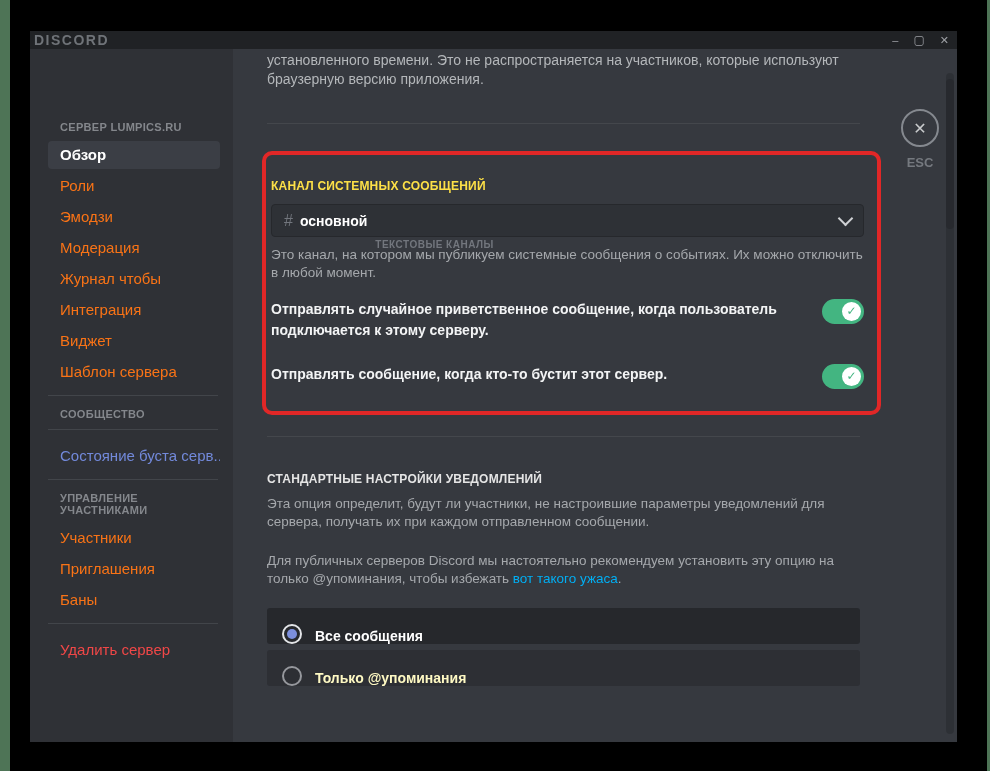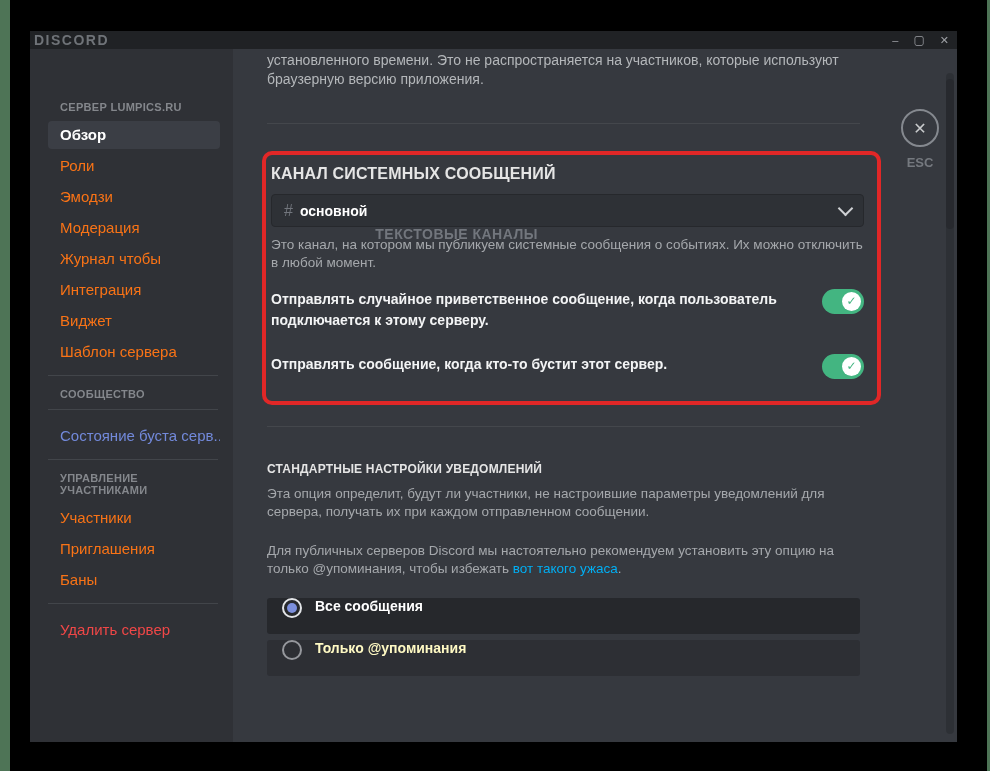--- a/index.html
+++ b/index.html
@@ -15,62 +15,62 @@
 
   
   .titlebar{position:absolute;left:0;top:0;right:0;height:18px;background:#202225;display:flex;align-items:center;}
   .logo{color:#6f7378;font-weight:bold;font-size:14px;letter-spacing:1.5px;padding-left:4px;}
   .win-controls{margin-left:auto;display:flex;align-items:center;gap:15px;padding-right:8px;color:#9da0a5;}
   .win-btn{font-size:11px;line-height:18px;cursor:default;}
   .win-btn.max{font-size:12px;}
 
   
   .sidebar{position:absolute;left:0;top:18px;width:203px;bottom:0;background:#2f3136;
-    padding:52px 13px 0 18px;box-sizing:border-box;font-size:15px;}
+    padding:72px 13px 0 18px;box-sizing:border-box;font-size:15px;}
   .nav-header{font-size:11px;font-weight:bold;color:#84878c;letter-spacing:.3px;padding-left:12px;margin-bottom:8px;}
   .nav-item{height:28px;line-height:28px;padding:0 12px;border-radius:4px;color:#f97316;margin-bottom:3px;
     white-space:nowrap;overflow:hidden;cursor:pointer;}
   .nav-item.selected{background:#3b3e45;color:#ffffff;font-weight:bold;}
   .nav-item.boost{color:var(--boost-blue);}
   .nav-item.danger{color:var(--danger-red);}
   .nav-divider{height:1px;background:#42454a;margin:9px 2px 12px 0;}
 
   
   .content{position:absolute;left:203px;top:18px;right:0;bottom:0;background:#36393f;}
   .intro{margin:2px 34px 0;width:593px;font-size:14px;line-height:19px;color:#b4b7ba;}
   .divider{height:1px;background:#44474c;width:593px;margin-left:34px;}
   .divider.d1{margin-top:34px;}
   .divider.d2{margin-top:21px;}
 
   .red-box{margin:27px 0 0 29px;width:611px;border:4px solid var(--highlight-red);border-radius:10px;
     padding:8px 0 22px;box-sizing:content-box;}
-  .section-header{margin:2px 0 0 5px;font-size:16px;font-weight:bold;color:#e5e5e5;letter-spacing:.2px;}
+  .section-header{margin:16px 0 0 5px;font-size:12px;font-weight:bold;color:#fde047;letter-spacing:.2px;}
   .channel-select{margin:11px 0 0 5px;width:593px;height:33px;background:#2e3136;border:1px solid #26282c;
     border-radius:4px;box-sizing:border-box;display:flex;align-items:center;padding:0 12px;cursor:pointer;}
   .hash{color:#72767d;font-size:16px;}
   .channel-name{color:#ffffff;font-weight:bold;font-size:14px;margin-left:7px;}
-  .channel-cat{color:#72767d;font-weight:bold;font-size:14px;letter-spacing:.5px;margin-left:8px;margin-top:47px;}
+  .channel-cat{color:#72767d;font-weight:bold;font-size:10px;letter-spacing:.5px;margin-left:8px;margin-top:47px;}
   .chevron{margin-left:auto;width:9px;height:9px;border-right:2px solid #cfd1d4;border-bottom:2px solid #cfd1d4;
     transform:rotate(45deg);margin-top:-5px;}
   .select-desc{margin:9px 0 0 5px;width:593px;font-size:13.5px;line-height:18px;color:#a5a8ac;}
 
   .toggle-row{margin:17px 0 0 5px;width:593px;display:flex;}
   .toggle-row.second{margin-top:23px;}
   .toggle-label{flex:0 0 545px;font-size:14px;font-weight:bold;color:#f3f4f5;line-height:21px;}
   .toggle{margin-left:auto;width:42px;height:25px;border-radius:13px;background:var(--accent-green);
     position:relative;flex:none;cursor:pointer;}
   .toggle .knob{position:absolute;right:3px;top:3px;width:19px;height:19px;border-radius:50%;background:#ffffff;
     color:var(--accent-green);font-size:12px;font-weight:bold;line-height:19px;text-align:center;}
 
   .notif-header{margin:35px 34px 0;font-size:12px;font-weight:bold;color:#e5e5e5;letter-spacing:.2px;}
   .notif-desc{margin:9px 34px 0;width:593px;font-size:13.5px;line-height:18px;color:#a5a8ac;}
   .recommend{margin:21px 34px 0;width:593px;font-size:13.5px;line-height:18px;color:#a5a8ac;}
   .recommend a{color:var(--link-blue);text-decoration:none;cursor:pointer;}
 
-  .radio-row{margin:20px 34px 0;width:593px;height:36px;border-radius:3px;display:flex;align-items:flex-start;
+  .radio-row{margin:20px 34px 0;width:593px;height:36px;border-radius:3px;display:flex;align-items:flex-end;
     padding:0 15px;box-sizing:border-box;cursor:pointer;}
   .radio-row.r1{background:#26282c;}
   .radio-row.r2{margin-top:6px;background:#2d2f34;}
   .radio{width:20px;height:20px;border-radius:50%;box-sizing:border-box;flex:none;display:flex;
     align-items:center;justify-content:center;}
   .radio.on{border:2px solid #e3e5e8;}
   .radio.on .dot{width:10px;height:10px;border-radius:50%;background:var(--radio-blue);}
   .radio.off{border:2px solid #96989d;}
   .radio-label{margin-left:13px;font-size:14px;font-weight:bold;}
   .radio-row.r1 .radio-label{color:#ffffff;}

